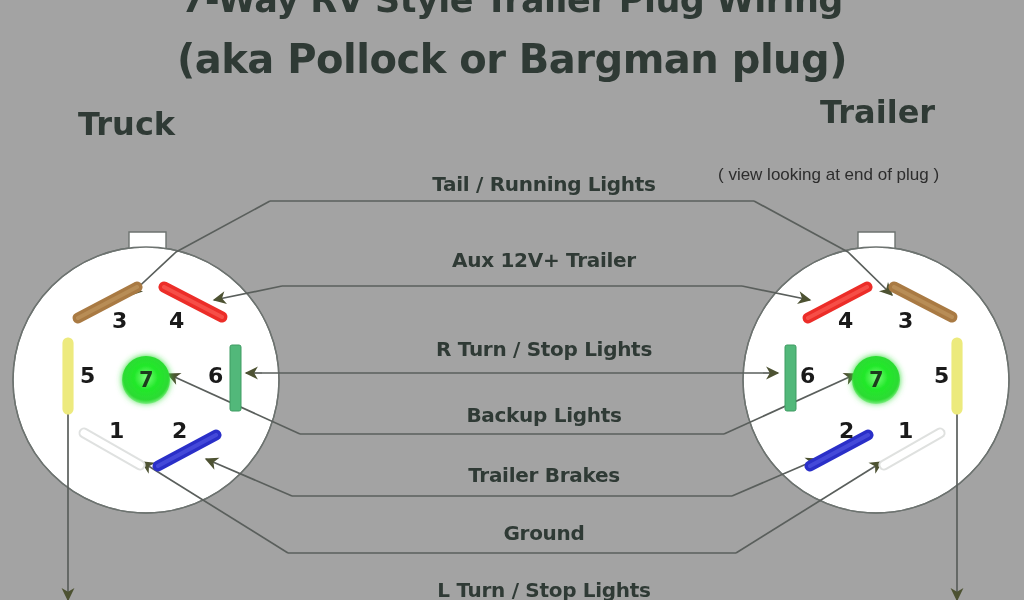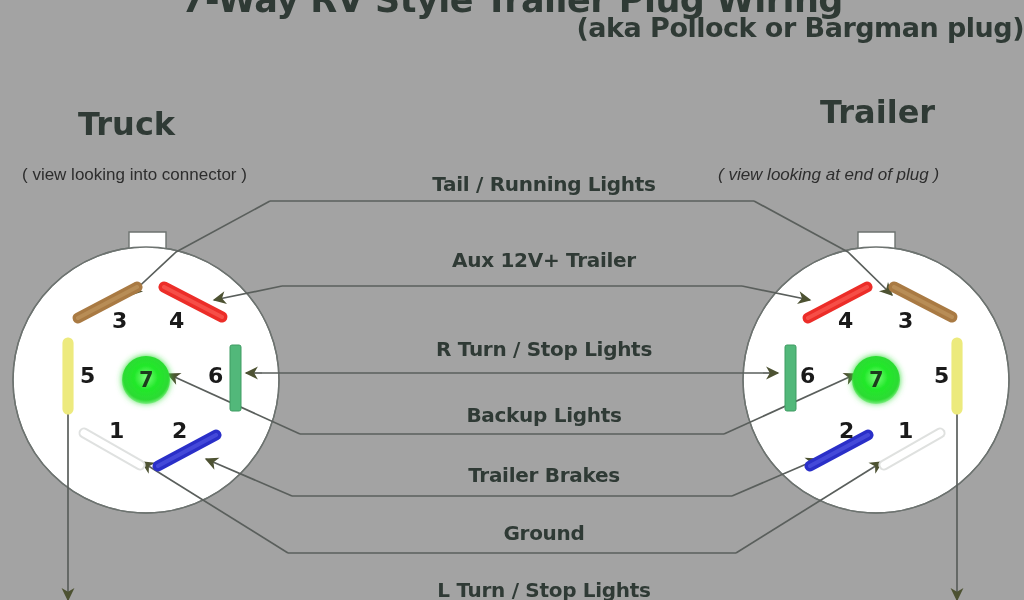--- a/index.html
+++ b/index.html
@@ -21,21 +21,21 @@
     position: absolute;
     left: 0; width: 1024px;
     text-align: center;
     font-family: "DejaVu Sans", sans-serif;
     font-weight: bold;
     color: #2f3a35;
     letter-spacing: -0.5px;
     white-space: nowrap;
   }
   #title1 { top: -20px; font-size: 35px; }
-  #title2 { top: 12px;  font-size: 27px; text-align: right; }
+  #title2 { top: 36px;  font-size: 40px; }
 
   
   .side-heading {
     position: absolute;
     font-family: "DejaVu Sans", sans-serif;
     font-weight: bold;
     font-size: 32px;
     color: #2f3a35;
     white-space: nowrap;
   }
@@ -43,21 +43,21 @@
   #trailer-heading { left: 820px; top: 93px; text-align: center; }
 
   .side-sub {
     position: absolute;
     font-family: "Liberation Sans", sans-serif;
     font-size: 17px;
     color: #2d2d2d;
     white-space: nowrap;
   }
   #truck-sub   { left: 22px;  top: 165px; }
-  #trailer-sub { left: 718px; top: 165px; font-style: italic; }
+  #trailer-sub { left: 718px; top: 165px; }
 
   
   .circuit-label {
     position: absolute;
     left: 0; width: 1024px;
     text-align: center;
     font-family: "DejaVu Sans", sans-serif;
     font-weight: bold;
     font-size: 20px;
     color: #2f3a35;
@@ -93,21 +93,20 @@
 </style>
 </head>
 <body>
 
 <div id="stage">
 
   <div class="title-line" id="title1">7-Way RV Style Trailer Plug Wiring</div>
   <div class="title-line" id="title2">(aka Pollock or Bargman plug)</div>
 
   <div class="side-heading" id="truck-heading">Truck</div>
-  <div class="side-sub" id="truck-sub">( view looking into connector )</div>
 
   <div class="side-heading" id="trailer-heading">Trailer</div>
   <div class="side-sub" id="trailer-sub">( view looking at end of plug )</div>
 
   <div class="circuit-label" style="top:172px">Tail / Running Lights</div>
   <div class="circuit-label" style="top:248px">Aux 12V+ Trailer</div>
   <div class="circuit-label" style="top:337px">R Turn / Stop Lights</div>
   <div class="circuit-label" style="top:403px">Backup Lights</div>
   <div class="circuit-label" style="top:463px">Trailer Brakes</div>
   <div class="circuit-label" style="top:521px">Ground</div>

